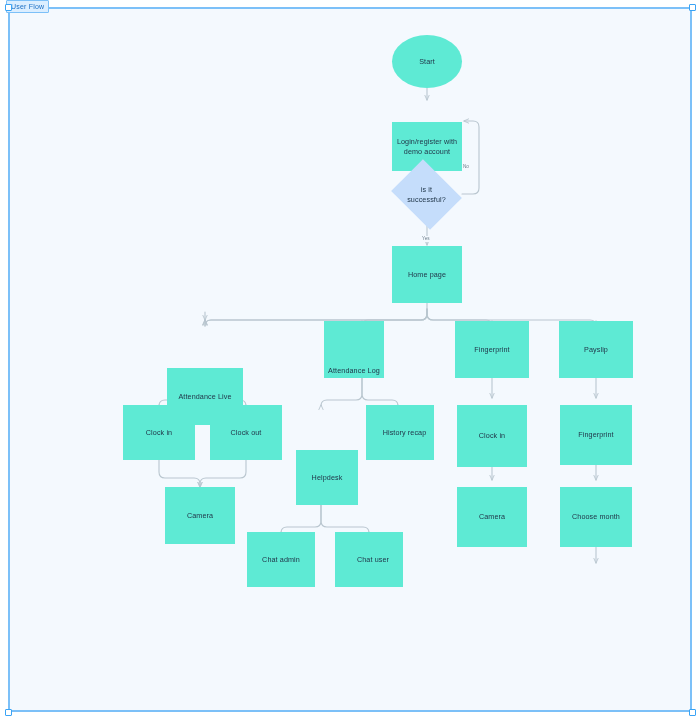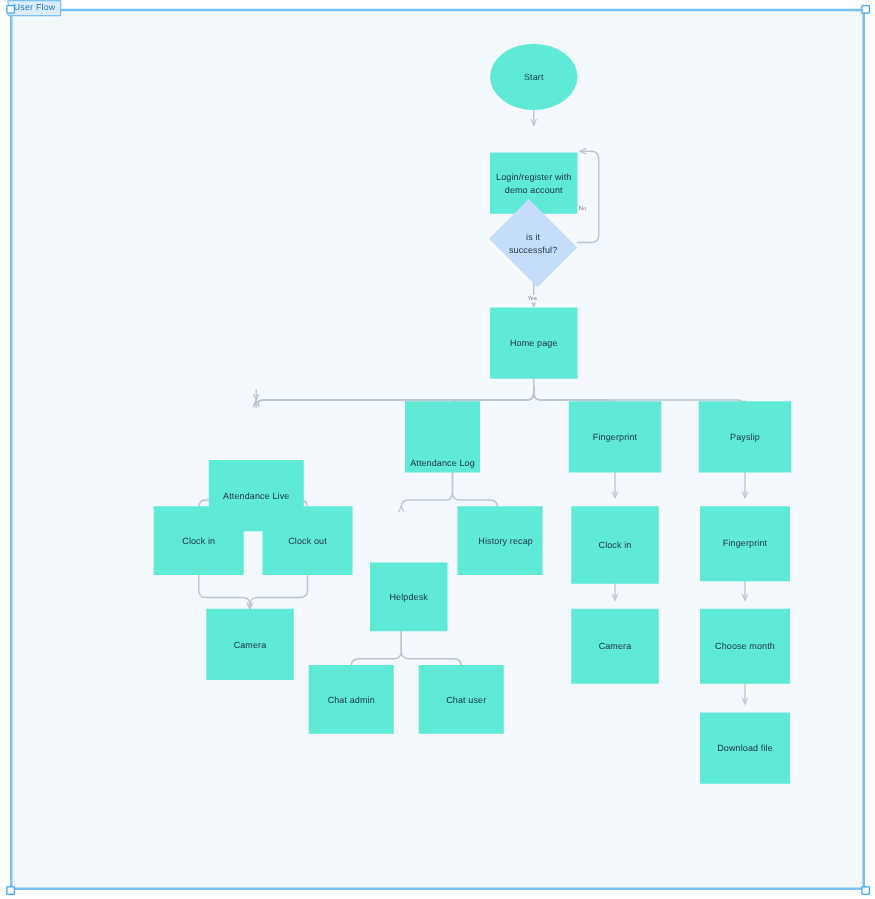--- a/index.html
+++ b/index.html
@@ -191,23 +191,20 @@
       </div>
 
       <div class="node" style="left:550px;top:478px;width:72px;height:60px;">
         <span>Choose month</span>
       </div>
 
       <div class="node" style="left:325px;top:523px;width:68px;height:55px;padding-left:12px;">
         <span>Chat user</span>
       </div>
 
-      <div class="node" style="left:550px;top:561px;width:72px;height:57px;">
-        <span>Download file</span>
-      </div>
 
       <div class="edge-label" style="left:452px;top:155px;">
         <span>No</span>
       </div>
       <div class="edge-label" style="left:411px;top:227px;">
         <span>Yes</span>
       </div>
 
     </div>
   </div>

